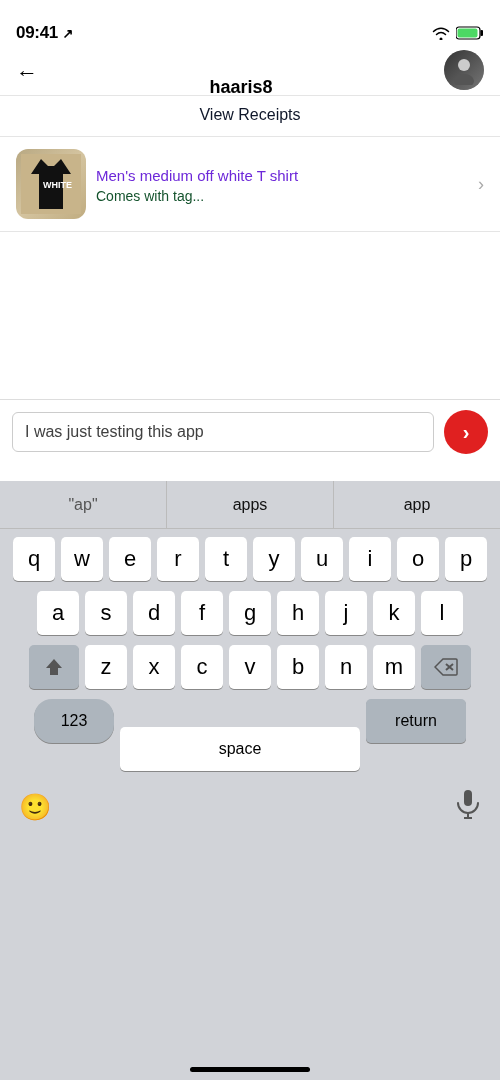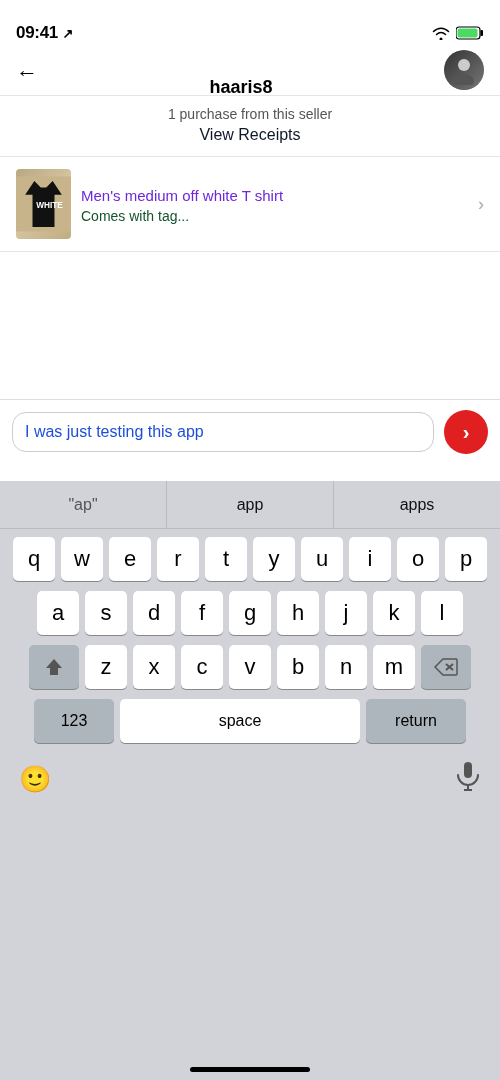--- a/index.html
+++ b/index.html
@@ -90,24 +90,24 @@
 
     
     .listing-item {
       display: flex;
       align-items: center;
       padding: 12px 16px;
       border-bottom: 1px solid #e5e5e5;
       cursor: pointer;
     }
     .listing-thumb {
-      width: 55px;
+      width: 70px;
       height: 70px;
       background: #a16207;
-      border-radius: 4px;
+      border-radius: 12px;
       flex-shrink: 0;
       display: flex;
       align-items: center;
       justify-content: center;
       overflow: hidden;
       position: relative;
     }
     .listing-thumb-inner {
       width: 100%;
       height: 100%;
@@ -150,25 +150,25 @@
       border-top: 1px solid #ddd;
       background: #fff;
       position: absolute;
       bottom: 616px;
       left: 0;
       right: 0;
     }
     .message-input {
       flex: 1;
       border: 1px solid #ccc;
-      border-radius: 14px;
+      border-radius: 6px;
       padding: 10px 12px;
       font-size: 16px;
       outline: none;
-      color: #1d4ed8;
+      color: #404040;
     }
     .send-button {
       width: 44px;
       height: 44px;
       background: #e02020;
       border-radius: 50%;
       display: flex;
       align-items: center;
       justify-content: center;
       margin-left: 10px;
@@ -236,22 +236,22 @@
       user-select: none;
     }
     .key.letter { width: 42px; }
     .key.special {
       background: #adb5bd;
       color: #000;
       font-size: 15px;
     }
     .key.shift { width: 50px; }
     .key.backspace { width: 50px; }
-    .key.numbers { width: 80px; background: #adb5bd; font-size: 16px; }
-    .key.space { flex: 1; max-width: 240px; font-size: 16px; }
+    .key.numbers { width: 80px; background: #adb5bd; font-size: 16px; border-radius: 18px; }
+    .key.space { flex: 1; max-width: 240px; font-size: 16px; margin-top: 28px; }
     .key.return-key { width: 100px; background: #adb5bd; font-size: 16px; }
 
     
     .keyboard-bottom {
       display: flex;
       justify-content: space-between;
       align-items: center;
       padding: 8px 16px 4px;
     }
     .emoji-icon, .mic-icon {
@@ -306,21 +306,20 @@
 
       <svg width="30" height="30" viewBox="0 0 30 30">
         <circle cx="15" cy="10" r="6" fill="#ccc"></circle>
         <ellipse cx="15" cy="26" rx="10" ry="7" fill="#555"></ellipse>
       </svg>
     </div>
   </div>
 </div>
 
 <div class="seller-info">
-  <div class="seller-purchase-text">1 purchase from this seller</div>
   <div class="seller-receipts-link">View Receipts</div>
 </div>
 
 <div class="listing-item">
   <div class="listing-thumb">
     <div class="listing-thumb-inner">
 
       <svg width="60" height="60" viewBox="0 0 60 60">
         <rect width="60" height="60" fill="#c8b48a"></rect>
         <polygon points="20,5 10,20 18,20 18,55 42,55 42,20 50,20 40,5 33,12 27,12" fill="#111"></polygon>
@@ -339,22 +338,22 @@
 
 <div class="input-row">
   <input class="message-input" type="text" value="I was just testing this app" style="">
   <div class="send-button">
     <span class="send-arrow">›</span>
   </div>
 </div>
 
 <div class="autocomplete-bar">
   <div class="autocomplete-item quoted">"ap"</div>
+  <div class="autocomplete-item">apps</div>
   <div class="autocomplete-item">app</div>
-  <div class="autocomplete-item">apps</div>
 </div>
 
 <div class="keyboard">
 
   <div class="key-row">
     <div class="key letter">q</div>
     <div class="key letter">w</div>
     <div class="key letter">e</div>
     <div class="key letter">r</div>
     <div class="key letter">t</div>

